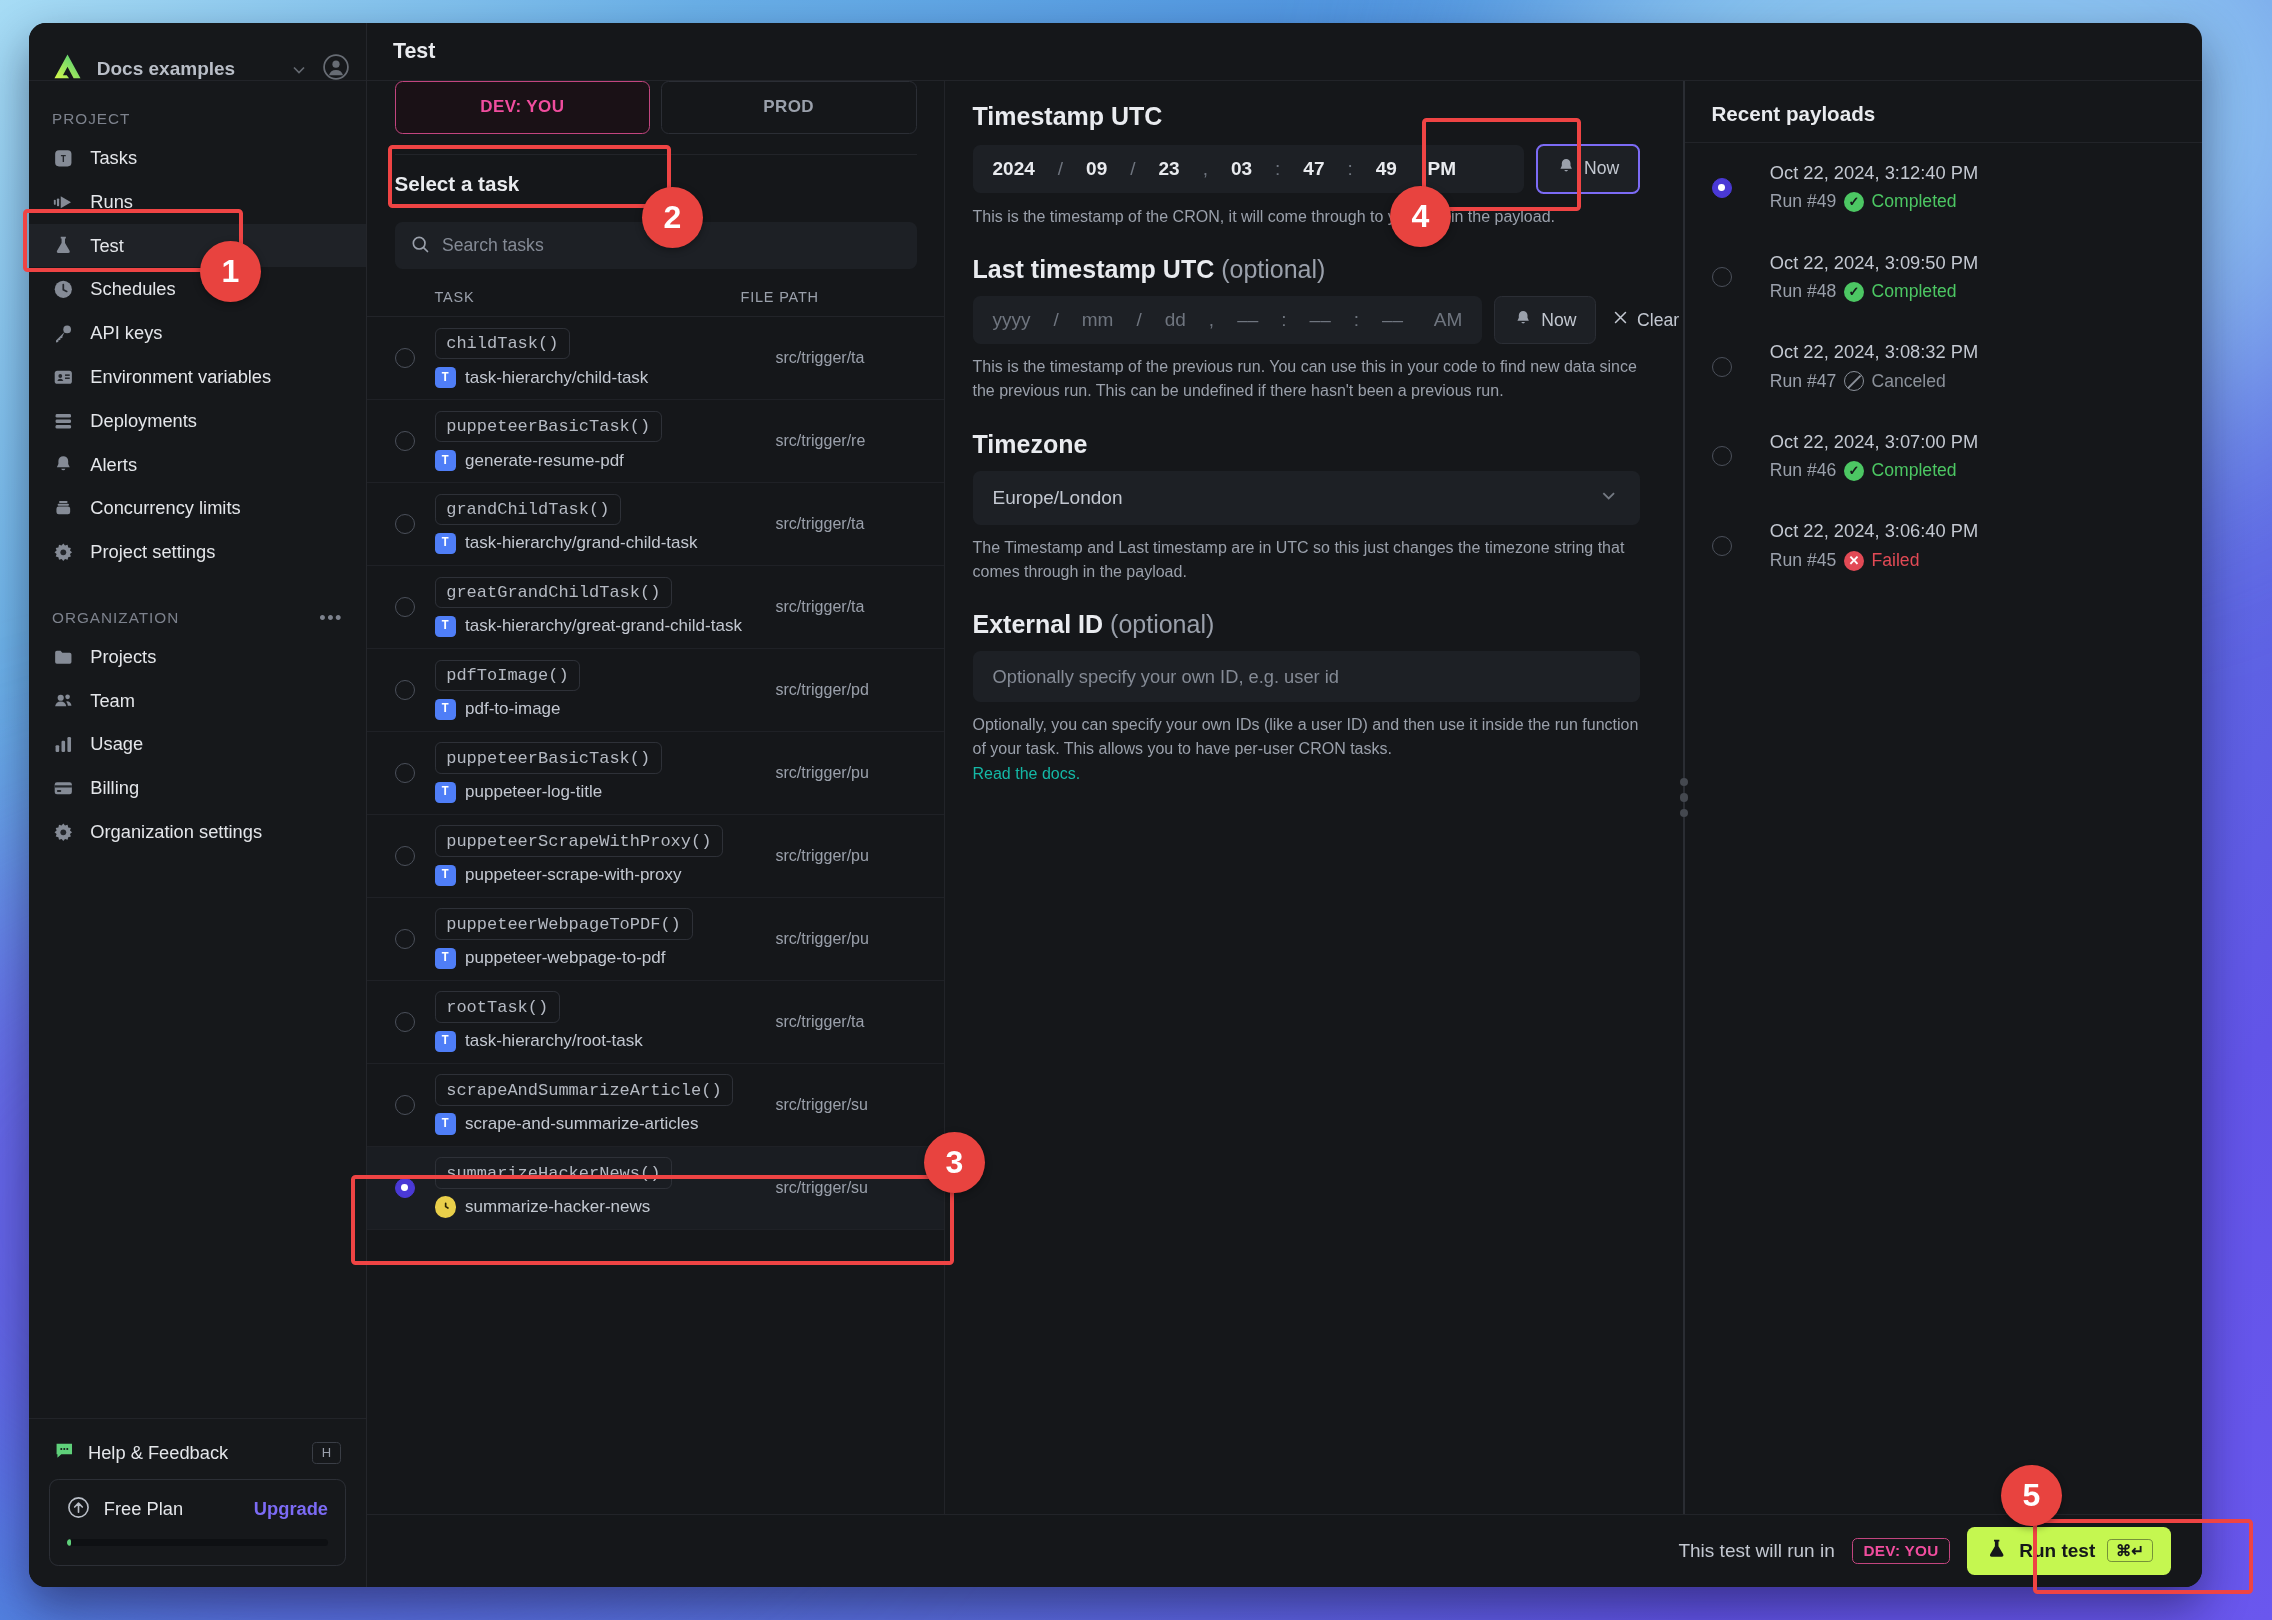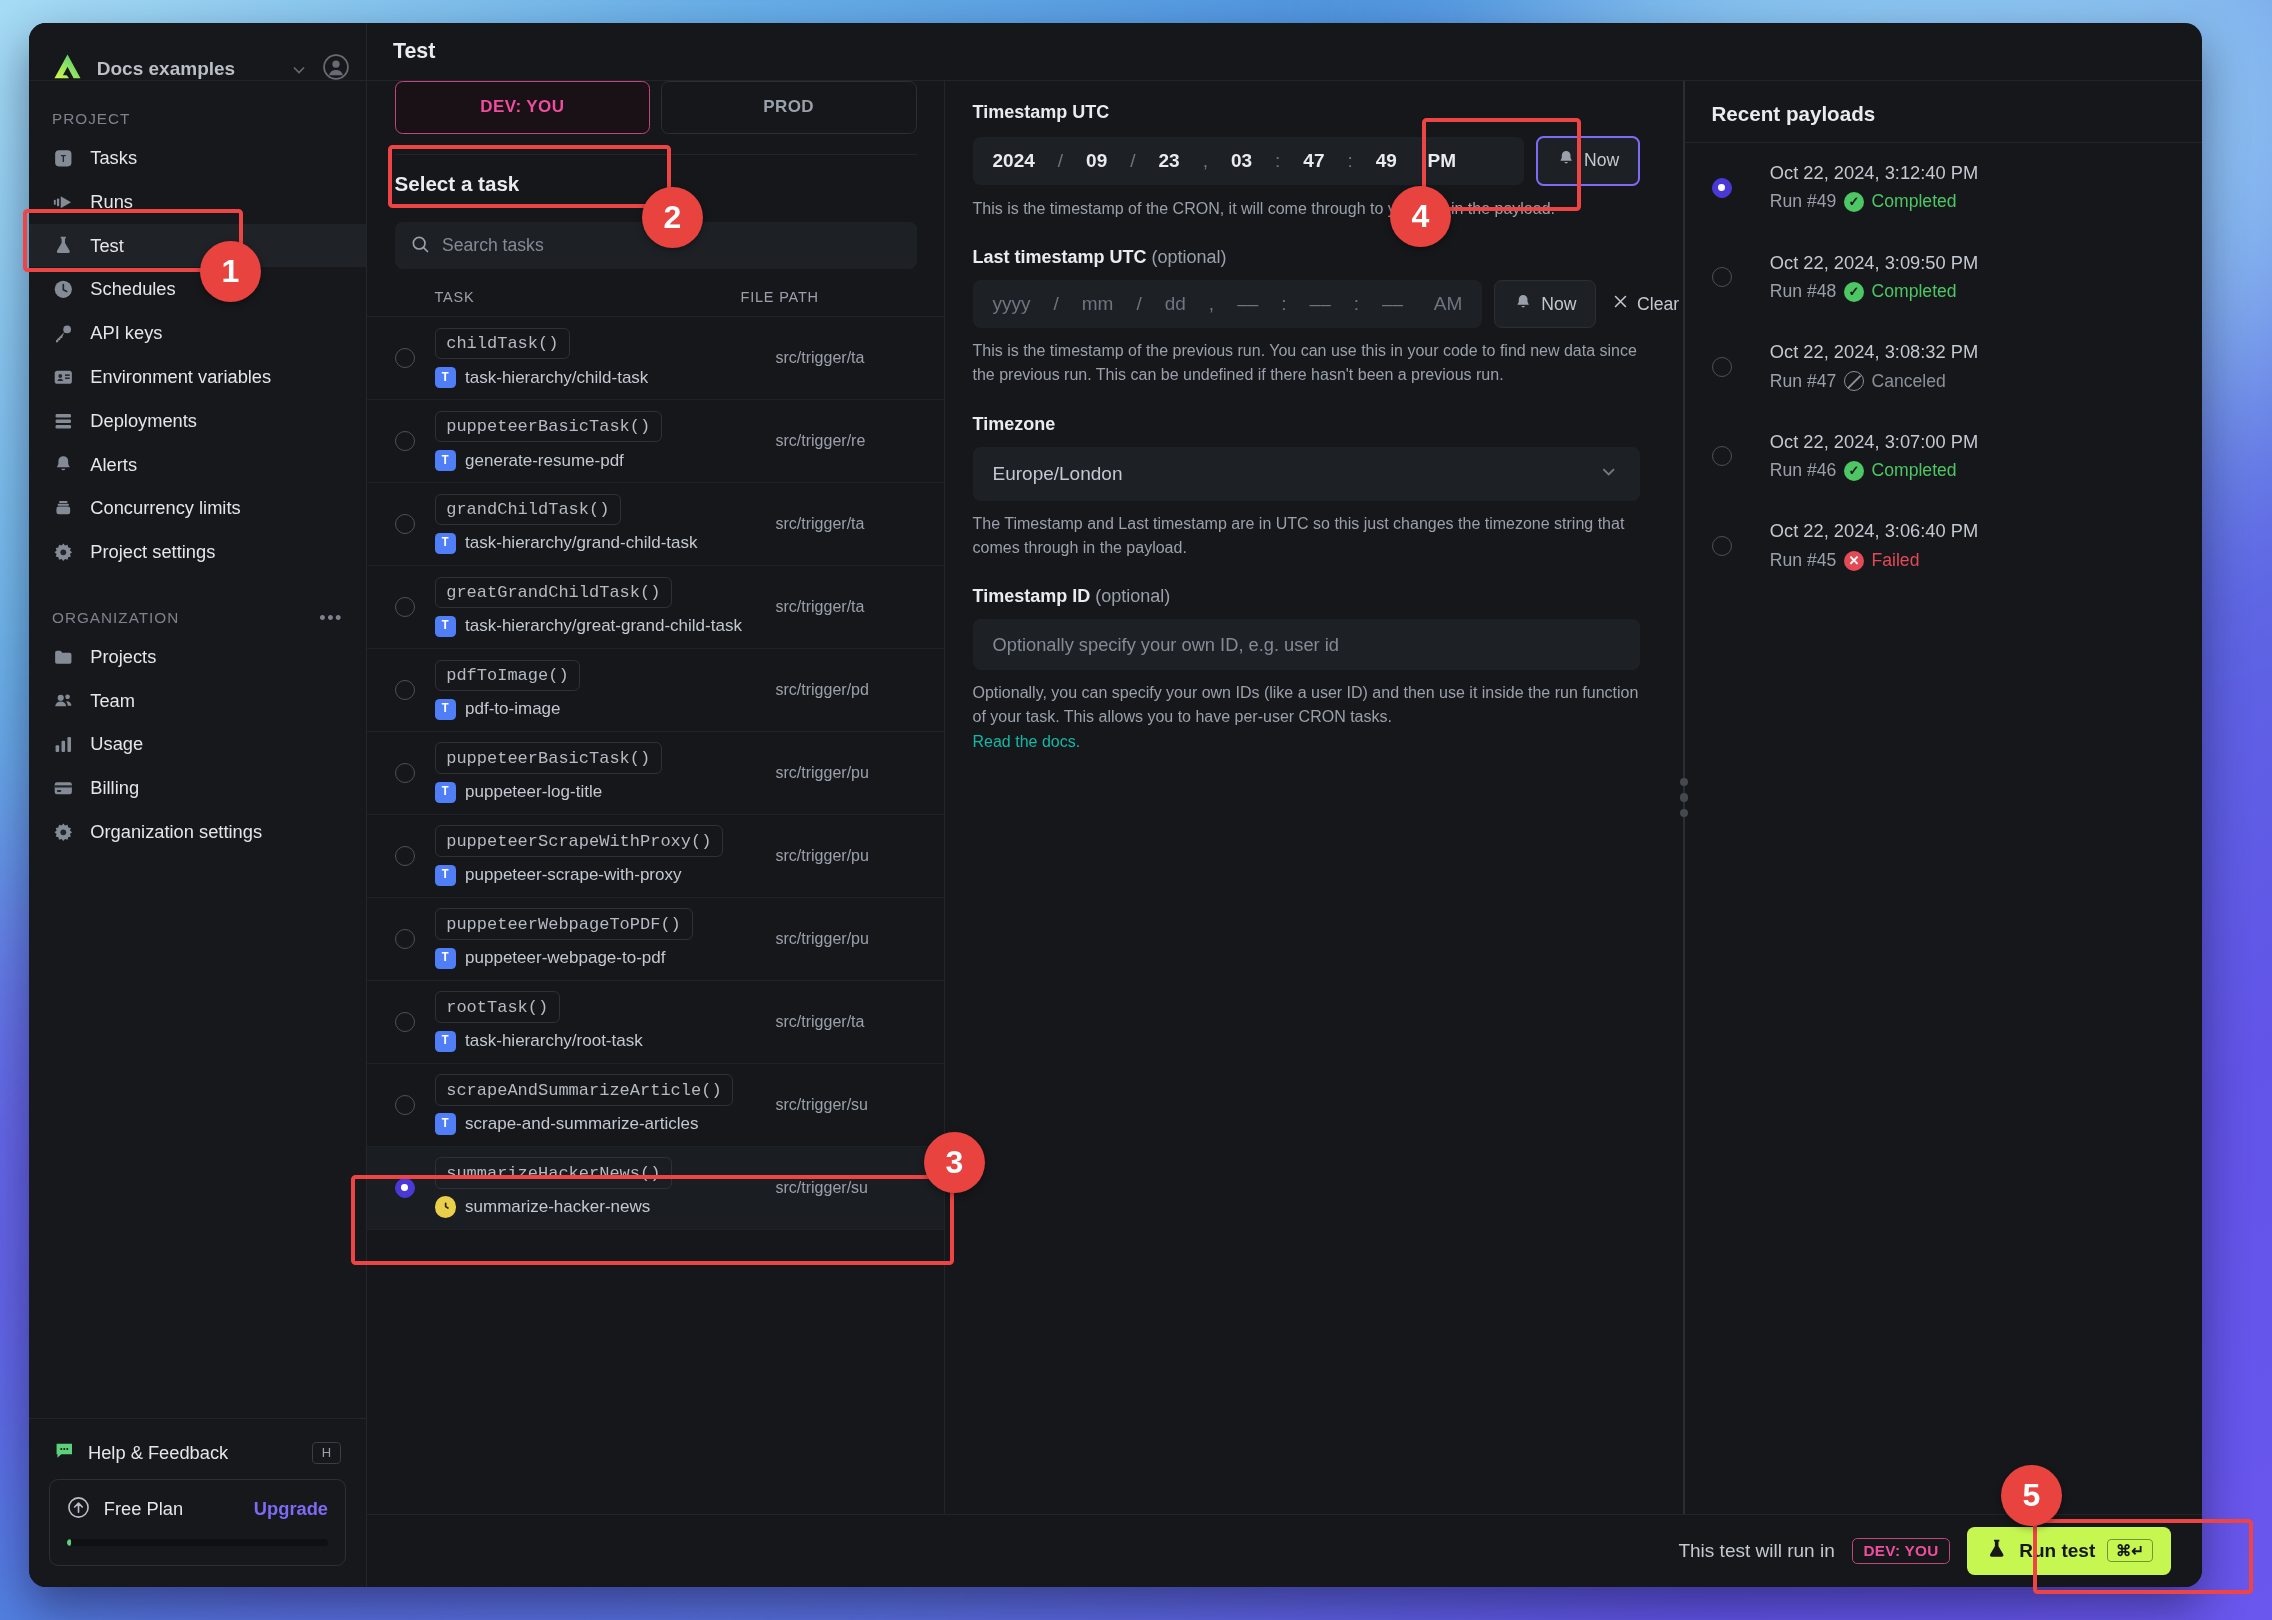--- a/index.html
+++ b/index.html
@@ -145,21 +145,21 @@
     width: 21.4px; height: 21.4px; border-radius: 4.6px; background:#4f7ef7;
     color:#fff; font-size:12.2px; font-weight:700; display:flex; align-items:center; justify-content:center;
     font-family:"Liberation Mono", monospace;
   }
   .tbadge.clock { background:#e9cf4a; border-radius:50%; }
   .task-slug { color:#c3c8d1; font-size:17px; }
   .task-path { width: 141px; color:#9aa0ab; font-size:16px; white-space:nowrap; overflow:hidden; }
 
   
   .col-form { flex: 1; min-width:0; padding: 21.4px 27.5px 0 27.5px; position:relative; }
-  .f-label { color:#e9ebef; font-size:18px; font-weight:700; margin-bottom: 12.2px; }
+  .f-label { color:#e9ebef; font-size:25px; font-weight:700; margin-bottom: 12.2px; }
   .f-label .opt { color:#9aa0ab; font-weight:400; }
   .f-help { color:#9aa0ab; font-size:16px; line-height:1.52; margin-top: 10.7px; max-width: 688px; }
   .f-help a { color:#14b8a6; text-decoration:none; }
   .ts-row { display:flex; align-items:center; gap: 12.2px; }
   .ts-input {
     flex:1; background:#1d2025; border-radius:7.6px; padding: 13px 20px;
     display:flex; align-items:center; gap: 23px;
     color:#e9ebef; font-size:19px; font-weight:600;
   }
   .ts-input.empty { color:#6f757f; font-weight:500; }
@@ -724,21 +724,21 @@
               <svg viewBox="0 0 24 24" width="21.4" height="21.4" fill="none" stroke="#9aa0ab" stroke-width="2">
                   <path d="M6 9l6 6 6-6"></path>
                 </svg>
             </span>
           </div>
           <div class="f-help">The Timestamp and Last timestamp are in UTC so this just changes the timezone string that comes through in the payload.</div>
         </div>
 
         <div class="blk">
           <div class="f-label">
-            <span>Timestamp ID</span>
+            <span>External ID</span>
             <span class="opt">(optional)</span>
           </div>
           <input class="txt-input" type="text" placeholder="Optionally specify your own ID, e.g. user id" style="">
           <div class="f-help">
             <span>Optionally, you can specify your own IDs (like a user ID) and then use it inside the run function of your task. This allows you to have per-user CRON tasks.</span>
             <br>
             <a href="#">Read the docs.</a>
           </div>
         </div>
 

